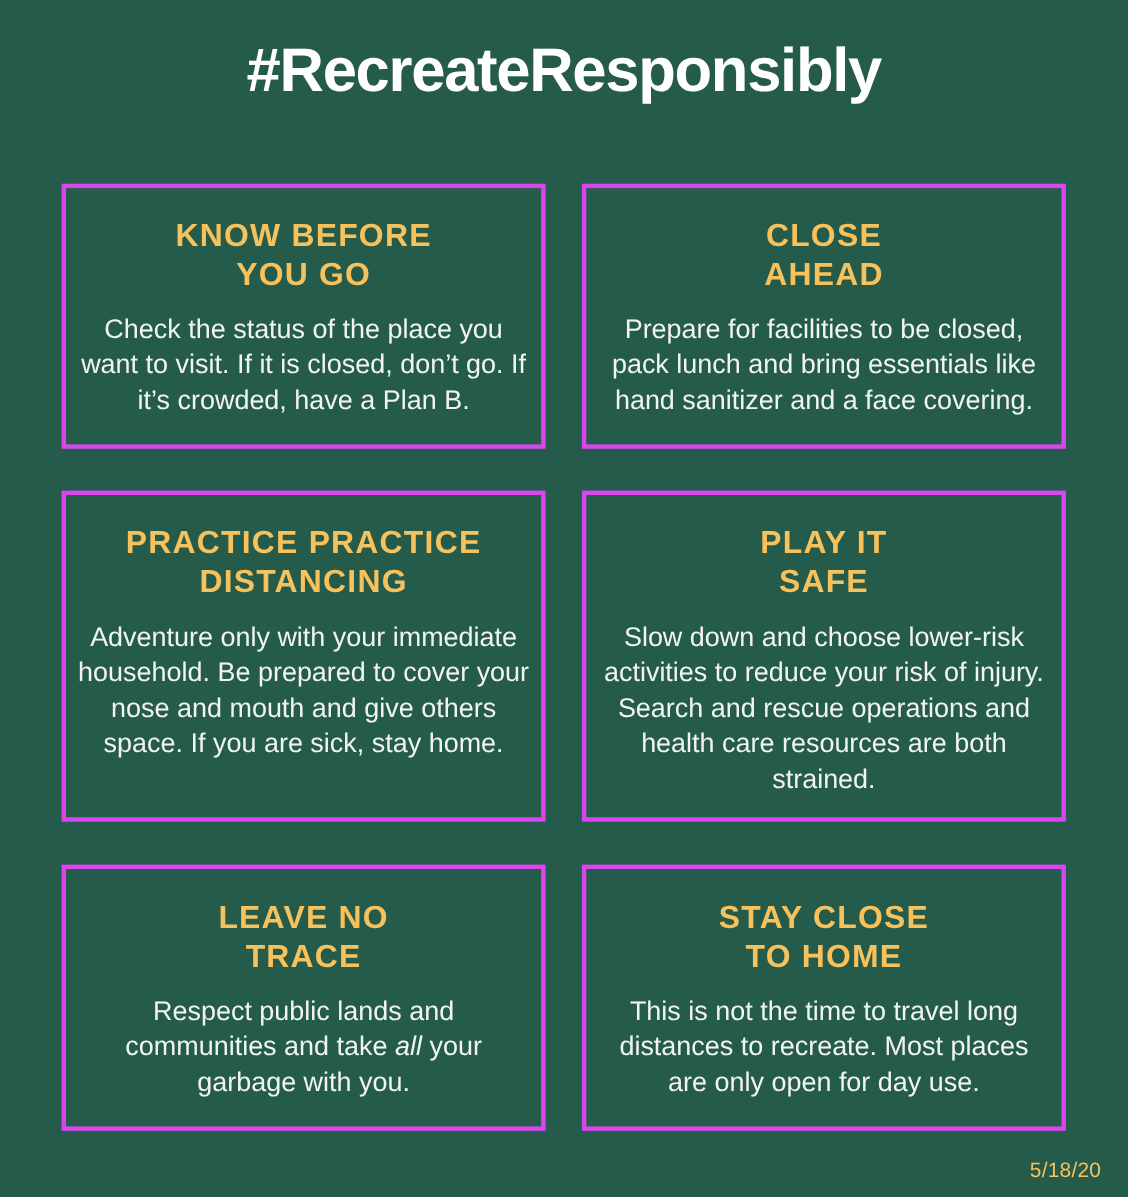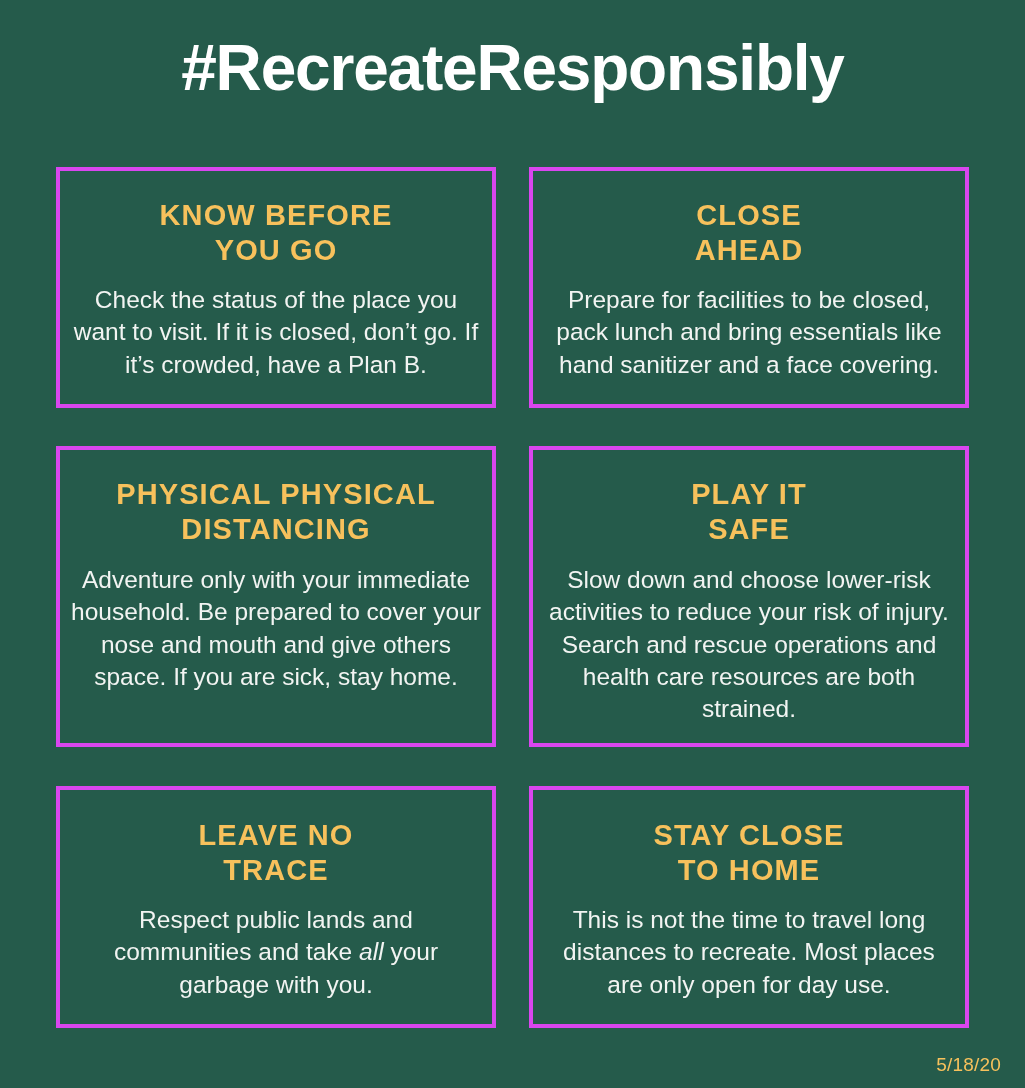--- a/index.html
+++ b/index.html
@@ -27,21 +27,21 @@
   
   .title {
     position: absolute;
     top: 36px;
     left: 0;
     width: 1025px;
     text-align: center;
     color: #ffffff;
     font-family: "Liberation Sans", sans-serif;
     font-weight: 700;
-    font-size: 64px;
+    font-size: 56px;
     letter-spacing: -1.2px;
     line-height: 1;
     white-space: nowrap;
   }
 
   
   .grid {
     position: absolute;
     left: 56px;
     top: 167px;
@@ -144,21 +144,21 @@
         </div>
         <div class="card-body">Prepare for facilities to be closed, pack lunch and bring essentials like hand sanitizer and a face covering.</div>
       </div>
 
     </div>
 
     <div class="row row-2">
 
       <div class="card">
         <div class="card-heading">
-          <span>PHYSICAL PHYSICAL</span><br>
+          <span>PRACTICE PRACTICE</span><br>
           <span>DISTANCING</span>
         </div>
         <div class="card-body">Adventure only with your immediate household. Be prepared to cover your nose and mouth and give others space. If you are sick, stay home.</div>
       </div>
 
       <div class="card">
         <div class="card-heading">
           <span>PLAY IT</span><br>
           <span>SAFE</span>
         </div>

